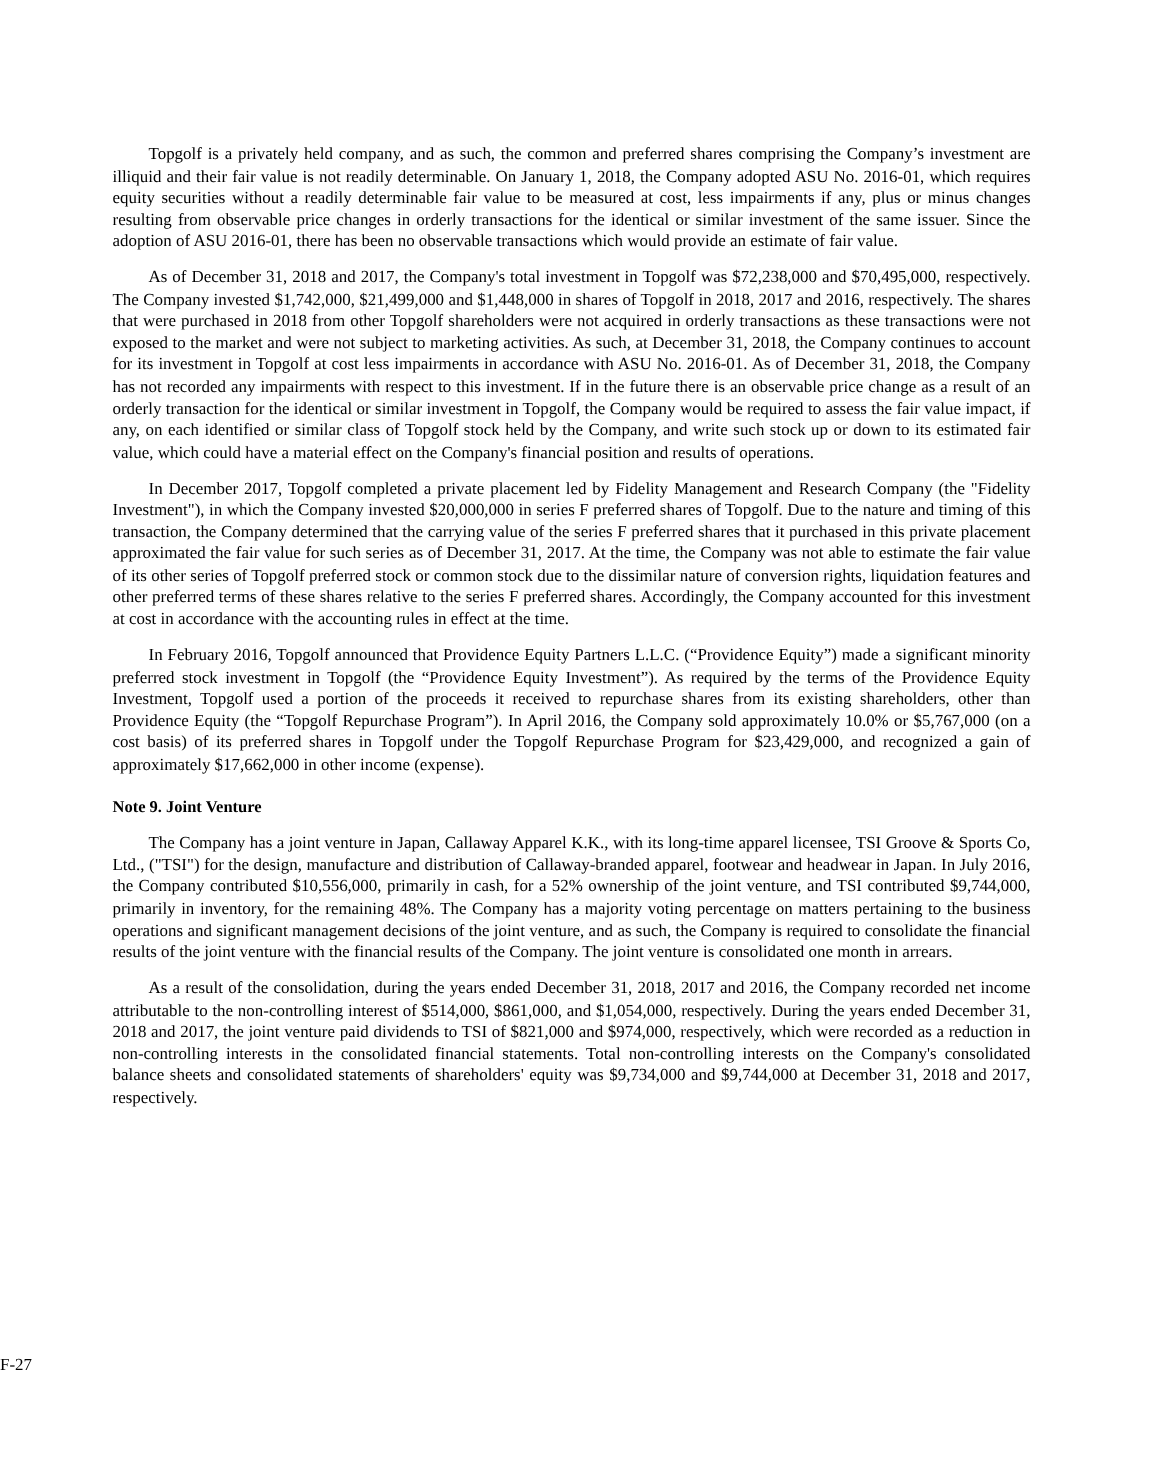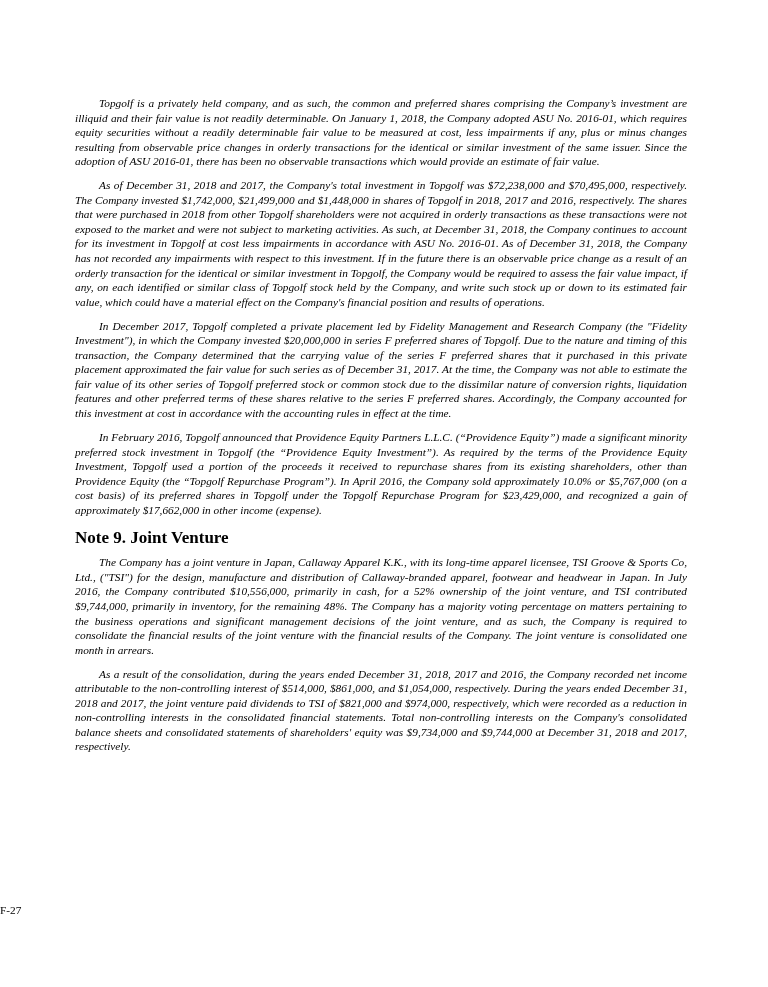--- a/index.html
+++ b/index.html
@@ -21,24 +21,23 @@
     left: 75px;
     top: 96px;
     width: 612px;
     font-size: 11.3px;
     line-height: 14.55px;
     text-align: justify;
   }
   .content p.body-para {
     margin: 0 0 9.5px 0;
     text-indent: 24px;
-    font-style: italic;
   }
   .content h2.note-heading {
-    font-size: 17px;
+    font-size: 11px;
     line-height: 14.55px;
     font-weight: bold;
     text-align: left;
     margin: 14px 0 9.5px 0;
   }
   .page-footer {
     position: absolute;
     left: 0;
     top: 903px;
     width: 768px;

